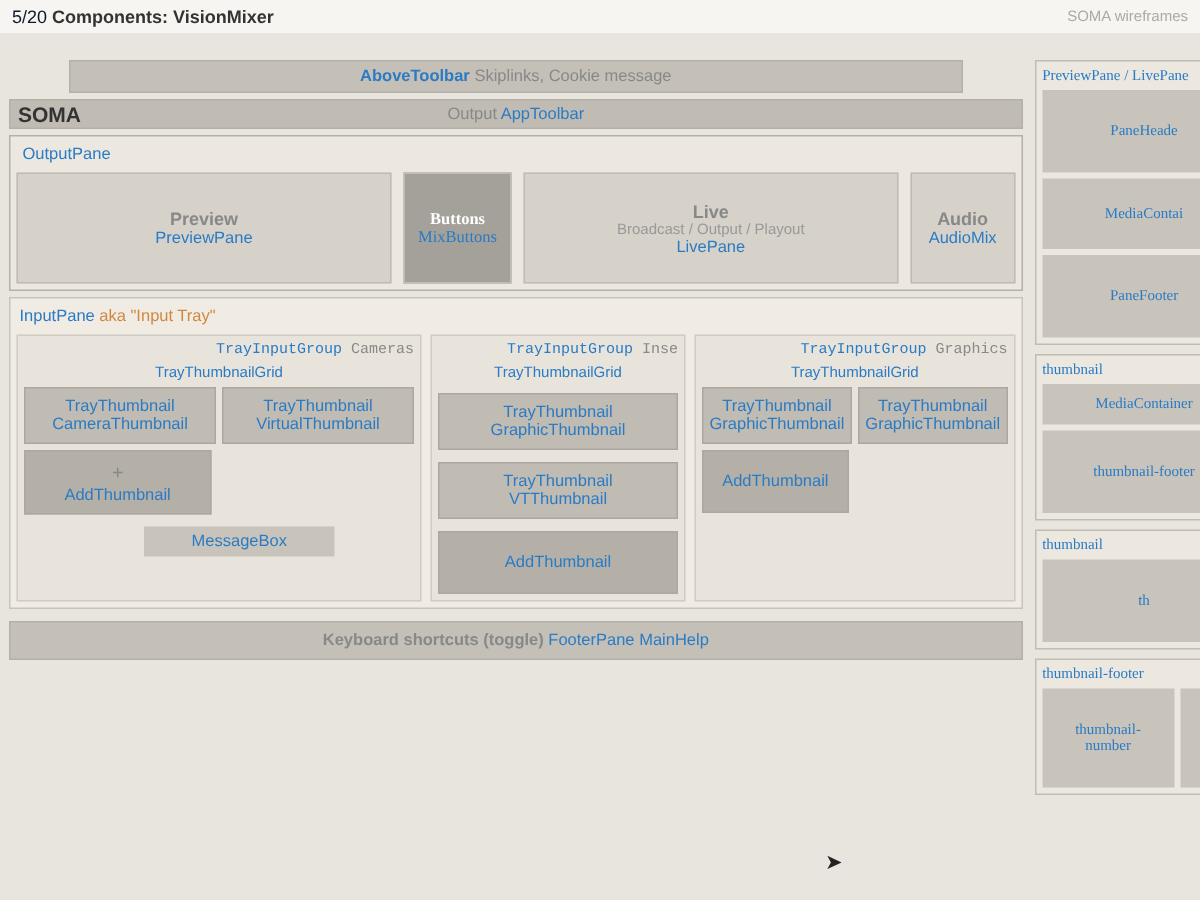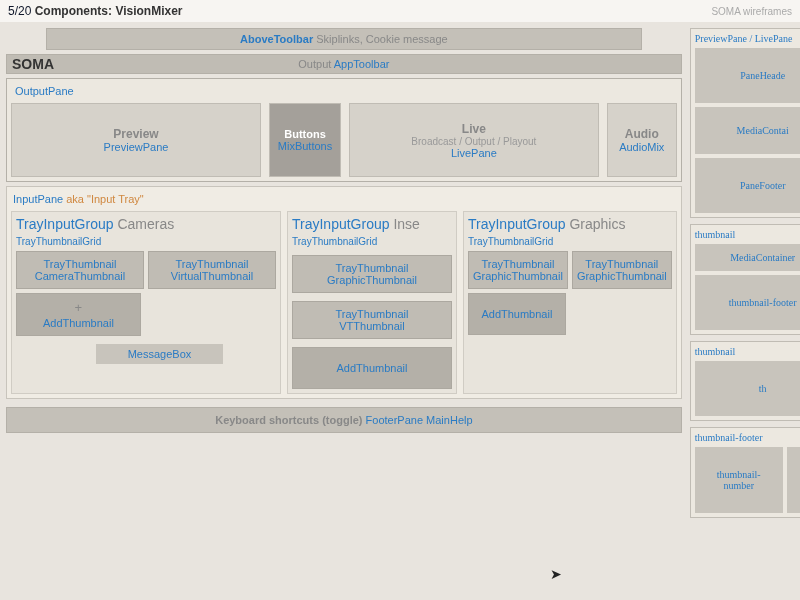--- a/index.html
+++ b/index.html
@@ -16,58 +16,58 @@
     background: #f7f5f2;
     padding: 4px 8px;
     font-size: 12px;
     display: flex;
     justify-content: space-between;
     align-items: center;
   }
   .topbar .left { color: #333; }
   .topbar .right { color: #aaa; font-size: 10px; }
   .pagefrac { color: #0f172a; }
-  .main-row { display: flex; gap: 8px; padding: 6px; }
+  .main-row { display: flex; gap: 8px; padding: 6px; margin-top: 12px; }
   .left-col { flex: 0 0 660px; display: flex; flex-direction: column; gap: 4px; }
   .right-col { flex: 1; display: flex; flex-direction: column; gap: 6px; font-family: Liberation Serif, serif; }
   .box { background: #c4c0b8; border: 1px solid #b4b0a8; padding: 4px 6px; text-align: center; }
   .blue { color: #2a7bc4; }
   .orange { color: #d08840; }
   .gray { color: #888; }
   .white { color: #fff; }
   .strong { font-weight: bold; }
   .above-toolbar { margin: 0 40px; }
   .toolbar-row { background: #c0bcb4; padding: 3px 6px; text-align: center; margin: 0; }
   .soma-label { position: relative; }
   .soma-text { position: absolute; left: 6px; top: 2px; font-size: 14px; font-weight: bold; color: #333; }
   .output-pane {
     border: 1px solid #b4b0a8; background: #ece8e0; padding: 4px;
     display: flex; flex-direction: column; gap: 4px;
   }
   .op-label { text-align: left; padding: 2px 4px; }
   .panes-row { display: flex; gap: 8px; height: 74px; }
   .pane { background: #d6d2ca; border: 1px solid #c0bcb4; display: flex; flex-direction: column; align-items: center; justify-content: center; }
   .pane.preview { flex: 0 0 250px; }
-  .pane.buttons { flex: 0 0 72px; background: #a4a09a; }
+  .pane.buttons { flex: 0 0 72px; background: #a4a09a; font-family: Liberation Serif, serif; }
   .pane.live { flex: 1; }
   .pane.audio { flex: 0 0 70px; }
   .pane .title { color: #888; font-weight: bold; font-size: 12px; }
   .pane .sub { font-size: 10px; color: #999; }
   .input-pane {
     border: 1px solid #c8c4bc; background: #f0ece4; padding: 4px;
     display: flex; flex-direction: column; gap: 4px;
   }
   .ip-header { text-align: left; padding: 2px; font-size: 11px; }
   .groups-row { display: flex; gap: 6px; }
   .group { flex: 1; display: flex; flex-direction: column; gap: 4px; border: 1px solid #d0ccc4; background: #e8e4dc; padding: 4px; }
   .group.cameras { flex: 0 0 270px; }
   .group.inserts { flex: 0 0 170px; }
   .group.graphics { flex: 1; }
-  .gh { text-align: left; font-size: 14px; }
-  .tgrid { text-align: left; font-size: 10px; }
+  .gh { text-align: right; font-size: 10px; font-family: Liberation Mono, monospace; }
+  .tgrid { text-align: center; font-size: 10px; }
   .thumb-row { display: flex; gap: 4px; }
   .thumb { flex: 1; background: #c0bcb4; border: 1px solid #aca8a0; padding: 6px 4px; text-align: center; min-height: 38px; display: flex; flex-direction: column; justify-content: center; }
   .thumb.solo { margin-top: 4px; }
   .add { background: #b4b0a8; min-height: 42px; display: flex; align-items: center; justify-content: center; }
   .add-plus { font-size: 13px; color: #888; margin-bottom: 2px; }
   .msgbox { background: #c8c4bc; text-align: center; padding: 4px; margin-top: 4px; width: 127px; align-self: flex-start; margin-left: 80px;}
   .footer { background: #c4c0b8; text-align: center; padding: 6px; margin: 4px 0 0 0; }
   
   .side-sect { border: 1px solid #c0bcb4; background: #ece8e0; padding: 4px; display: flex; flex-direction: column; gap: 4px; }
   .side-label { font-size: 10px; text-align: left; }

